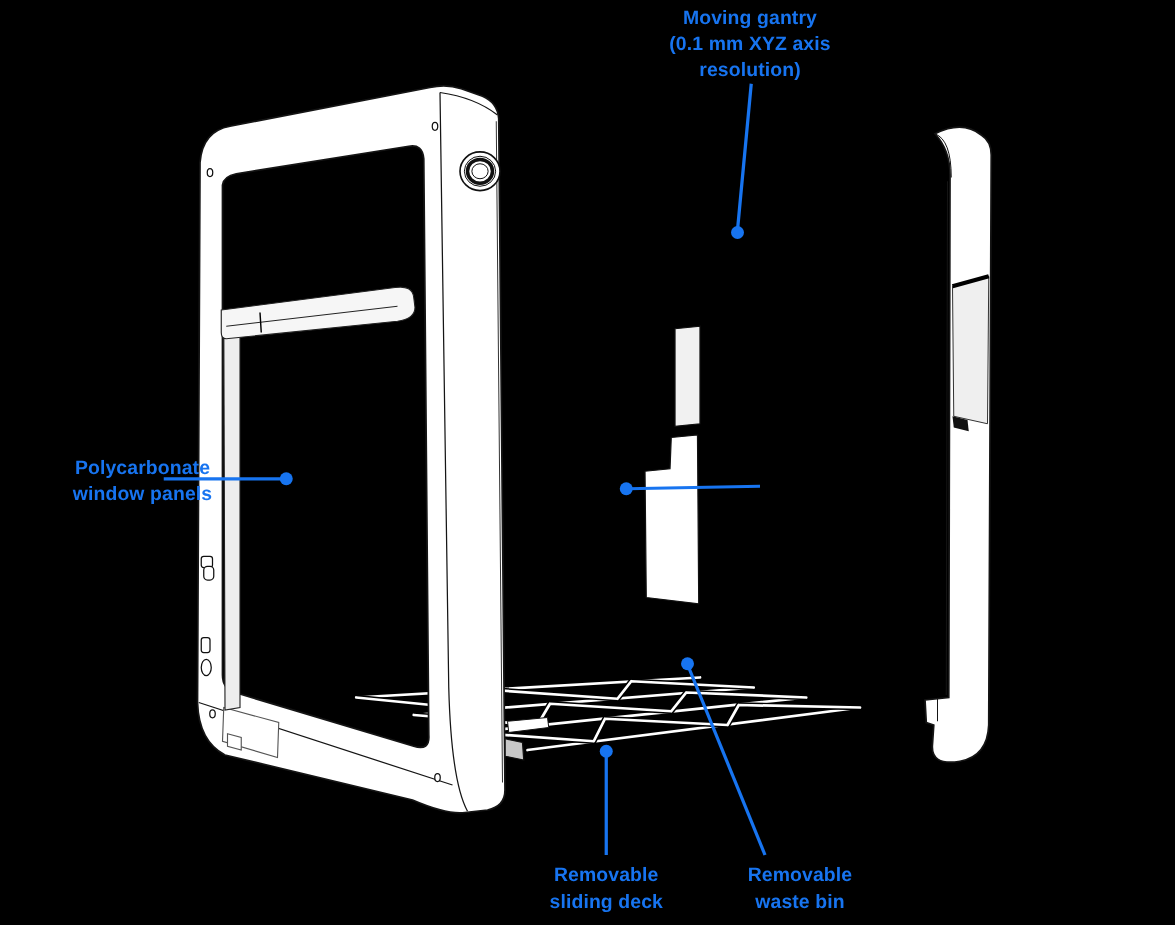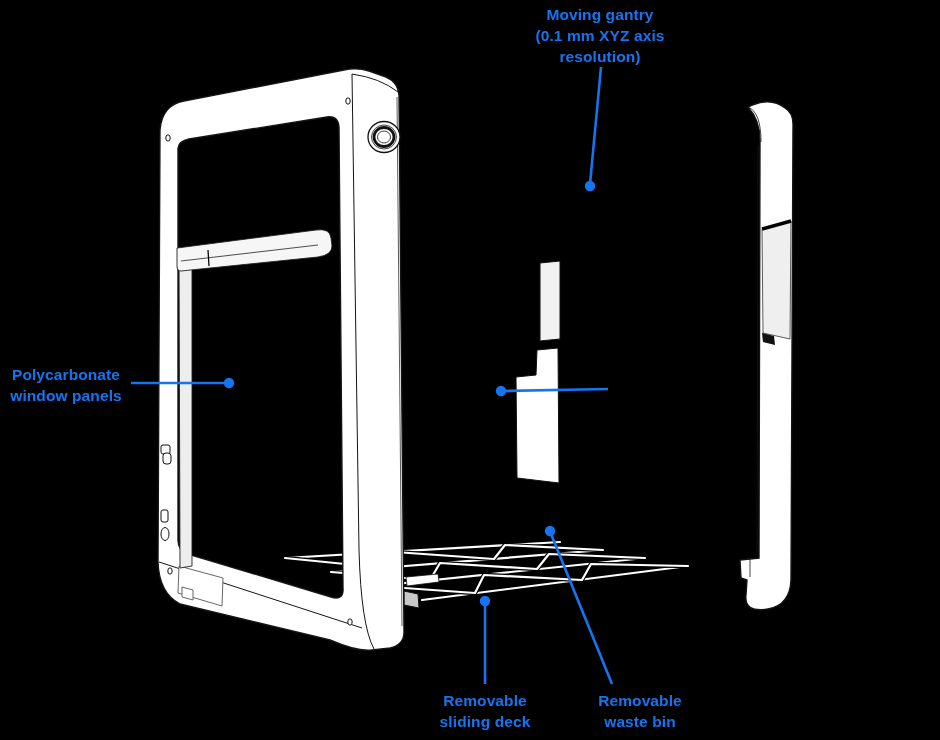--- a/index.html
+++ b/index.html
@@ -134,21 +134,21 @@
 
       <path d="M612,684 L551,534" stroke-width="2.6" fill="none"></path>
       <circle cx="550" cy="531" r="5.2" stroke="none"></circle>
     </g>
   </svg>
 
   <div class="callout-label" style="left:500px;top:4px;width:200px;">Moving gantry
 (0.1 mm XYZ axis
 resolution)</div>
 
-  <div class="callout-label" style="left:0px;top:364px;width:132px;">Polycarbonate
+  <div class="callout-label" style="left:0px;top:364px;width:132px;padding-left:48px;">Polycarbonate
 window panels</div>
 
 
   <div class="callout-label" style="left:405px;top:690px;width:160px;">Removable
 sliding deck</div>
 
   <div class="callout-label" style="left:560px;top:690px;width:160px;">Removable
 waste bin</div>
 </div>
 

